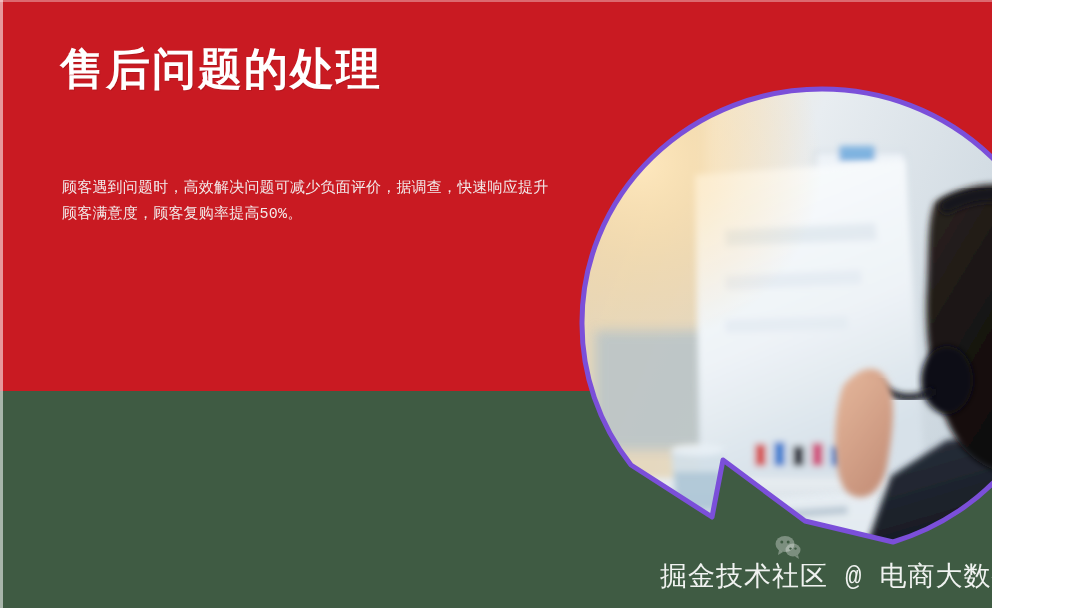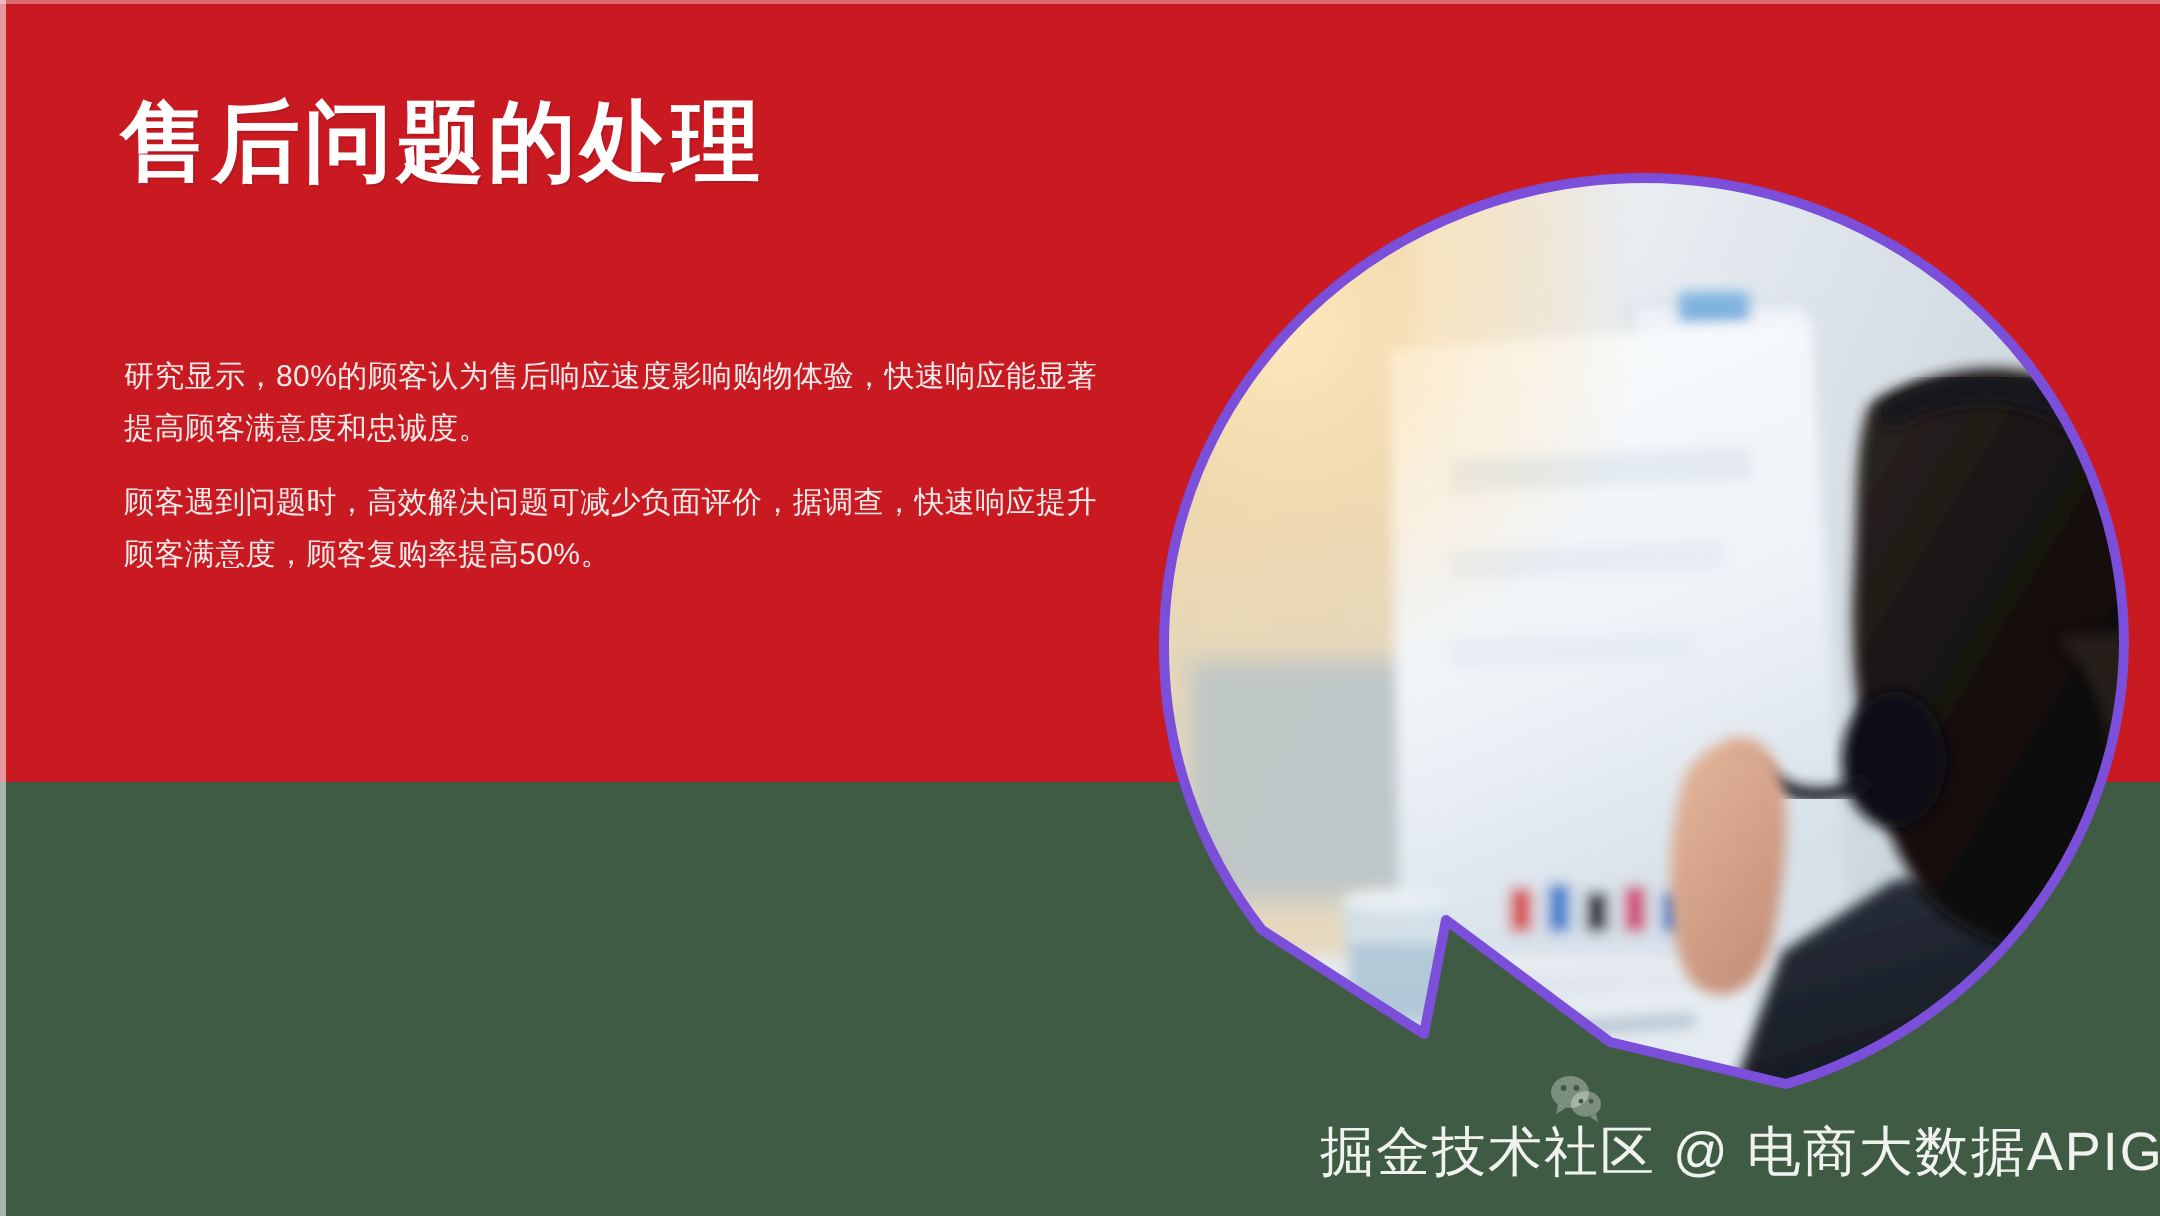--- a/index.html
+++ b/index.html
@@ -2,24 +2,24 @@
 <html><head>
 <meta charset="utf-8">
 <style>
   html, body {
     margin: 0;
     padding: 0;
     background: #ffffff;
   }
   #slide {
     position: relative;
-    width: 1080px;
+    width: 992px;
     height: 608px;
     overflow: hidden;
-    font-family: Liberation Sans, sans-serif;
+    font-family: Liberation Mono, monospace;
     background: #701a75;
   }
 
   
   .band-red {
     position: absolute;
     left: 0; top: 0;
     width: 1080px;
     height: 391px;
     background: #C91A22;
@@ -135,21 +135,20 @@
 <div id="slide">
 
   <div class="band-red"></div>
   <div class="band-green"></div>
   <div class="edge-top"></div>
   <div class="edge-left"></div>
 
   <div class="title">售后问题的处理</div>
 
   <div class="body-block">
-    <p class="sec-body">研究显示，80%的顾客认为售后响应速度影响购物体验，快速响应能显著提高顾客满意度和忠诚度。</p>
     <p class="sec-body">顾客遇到问题时，高效解决问题可减少负面评价，据调查，快速响应提升顾客满意度，顾客复购率提高50%。</p>
   </div>
 
   <div class="bubble-wrap">
     <svg width="495" height="475" viewBox="0 0 495 475">
       <defs>
 
         <clipPath id="bubbleClip">
           <path d="M 487,242
                    A 240,233 0 1 0 7,242

